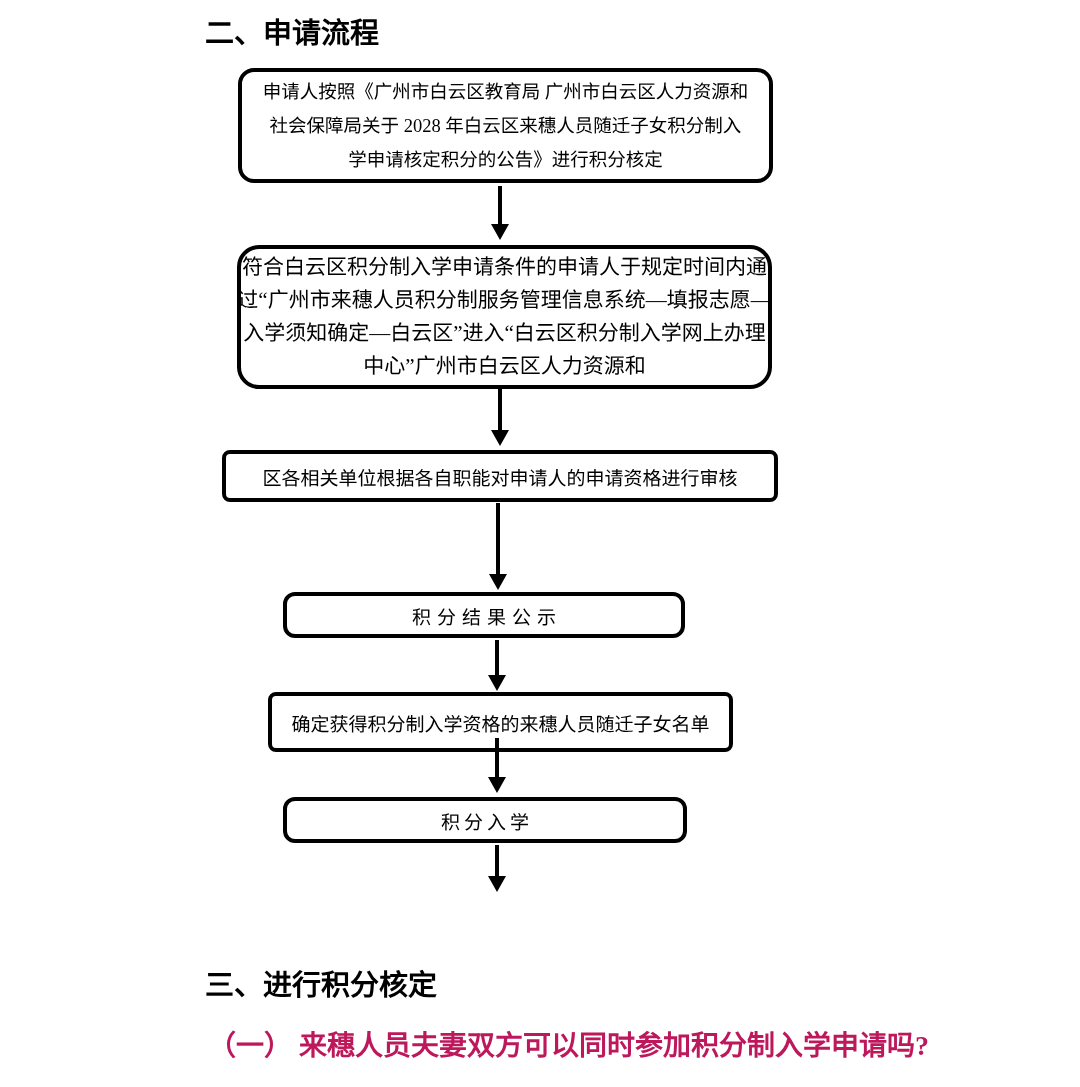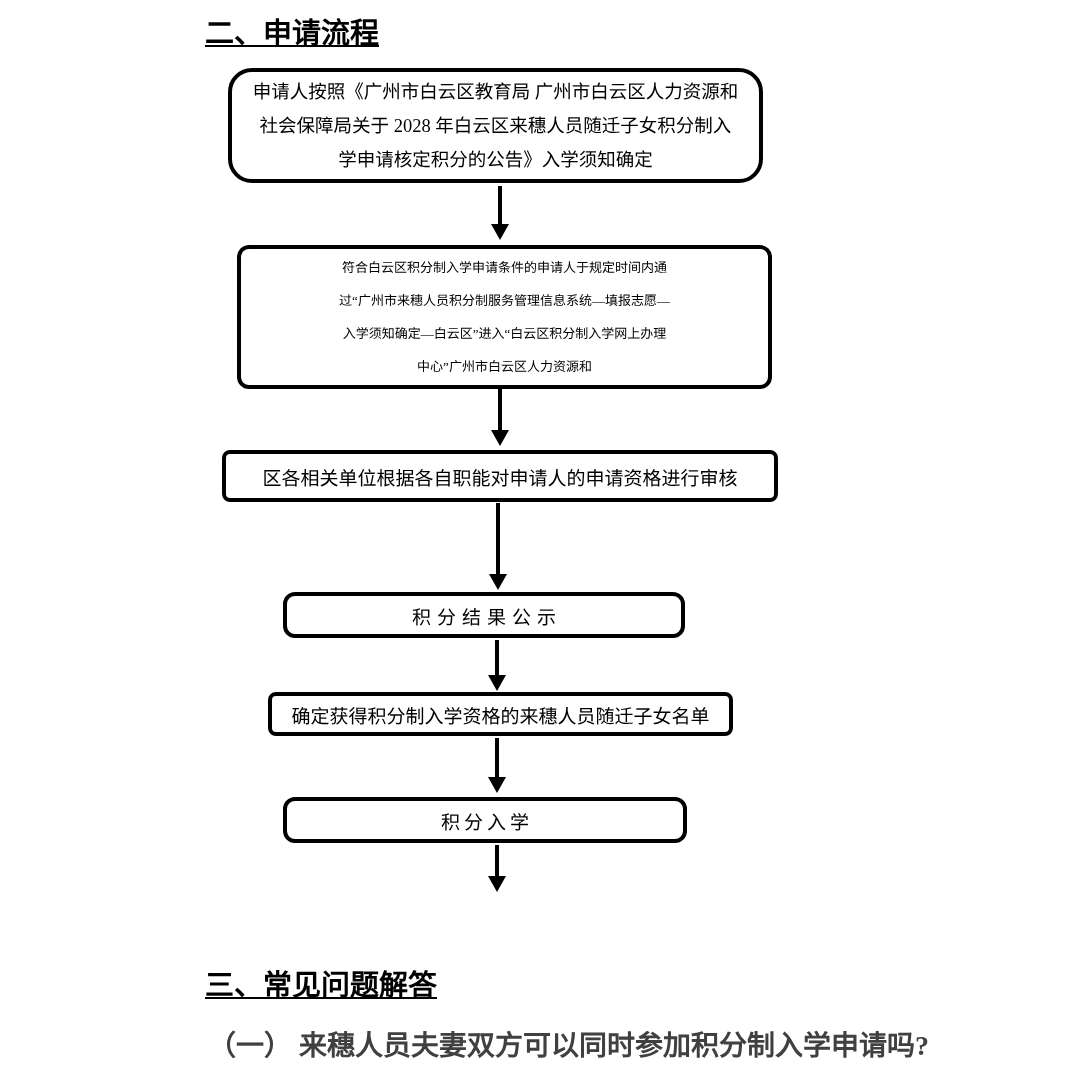--- a/index.html
+++ b/index.html
@@ -13,47 +13,46 @@
     overflow: hidden;
   }
   .heading {
     position: absolute;
     font-family: "Liberation Sans", "DejaVu Sans", sans-serif;
     font-weight: 700;
     font-size: 29px;
     line-height: 1.1;
     color: #000;
     white-space: nowrap;
-    text-decoration: underline;
   }
   .heading-flow { left: 205px; top: 18px; }
   .heading-faq  { left: 205px; top: 970px; }
 
   .flow-box {
     position: absolute;
     border: 4px solid #000;
     background: #ffffff;
     display: flex;
     flex-direction: column;
     align-items: center;
     justify-content: center;
     text-align: center;
     font-family: "Liberation Serif", "DejaVu Serif", serif;
     font-size: 19px;
     color: #000;
   }
   .flow-box .line { white-space: nowrap; }
 
-  .box1 { left: 228px; top: 68px;  width: 535px; height: 115px; border-radius: 24px; font-size: 18.5px; }
+  .box1 { left: 238px; top: 68px;  width: 535px; height: 115px; border-radius: 16px; font-size: 18.5px; }
   .box1 .line { line-height: 34px; }
-  .box2 { left: 237px; top: 245px; width: 535px; height: 144px; border-radius: 12px; font-size: 13px; }
+  .box2 { left: 237px; top: 245px; width: 535px; height: 144px; border-radius: 22px; font-size: 21px; }
   .box2 .line { line-height: 33px; }
   .box3 { left: 222px; top: 450px; width: 556px; height: 52px; border-radius: 8px; }
   .box4 { left: 283px; top: 592px; width: 402px; height: 46px; border-radius: 12px; letter-spacing: 6px; text-indent: 6px; }
-  .box5 { left: 268px; top: 692px; width: 465px; height: 44px; border-radius: 8px; }
+  .box5 { left: 268px; top: 692px; width: 465px; height: 60px; border-radius: 8px; }
   .box6 { left: 283px; top: 797px; width: 404px; height: 46px; border-radius: 12px; letter-spacing: 4px; text-indent: 4px; }
   .box7 { left: 280px; top: 894px; width: 407px; height: 45px; border-radius: 12px; letter-spacing: 4px; text-indent: 4px; }
 
   .arrow {
     position: absolute;
     width: 4px;
     background: #000;
   }
   .arrow::after {
     content: "";
@@ -73,35 +72,35 @@
   .a6 { left: 495px; top: 845px; height: 31px; }
 
   .faq-question {
     position: absolute;
     left: 208px;
     top: 1028px;
     font-family: "Liberation Serif", "DejaVu Serif", serif;
     font-weight: 700;
     font-size: 28px;
     line-height: 1.3;
-    color: #404040;
+    color: #be185d;
     white-space: nowrap;
   }
 </style>
 </head>
 <body>
 
 <div class="canvas">
 
   <div class="heading heading-flow">二、申请流程</div>
 
   <div class="flow-box box1">
     <div class="line">申请人按照《广州市白云区教育局 广州市白云区人力资源和</div>
     <div class="line">社会保障局关于 2028 年白云区来穗人员随迁子女积分制入</div>
-    <div class="line">学申请核定积分的公告》入学须知确定</div>
+    <div class="line">学申请核定积分的公告》进行积分核定</div>
   </div>
 
   <div class="arrow a1"></div>
 
   <div class="flow-box box2">
     <div class="line">符合白云区积分制入学申请条件的申请人于规定时间内通</div>
     <div class="line">过“广州市来穗人员积分制服务管理信息系统—填报志愿—</div>
     <div class="line">入学须知确定—白云区”进入“白云区积分制入学网上办理</div>
     <div class="line">中心”广州市白云区人力资源和</div>
   </div>
@@ -126,17 +125,17 @@
 
   <div class="arrow a5"></div>
 
   <div class="flow-box box6">
     <div class="line">积分入学</div>
   </div>
 
   <div class="arrow a6"></div>
 
 
-  <div class="heading heading-faq">三、常见问题解答</div>
+  <div class="heading heading-faq">三、进行积分核定</div>
 
   <div class="faq-question">（一） 来穗人员夫妻双方可以同时参加积分制入学申请吗?</div>
 
 </div>
 
 </body></html>

